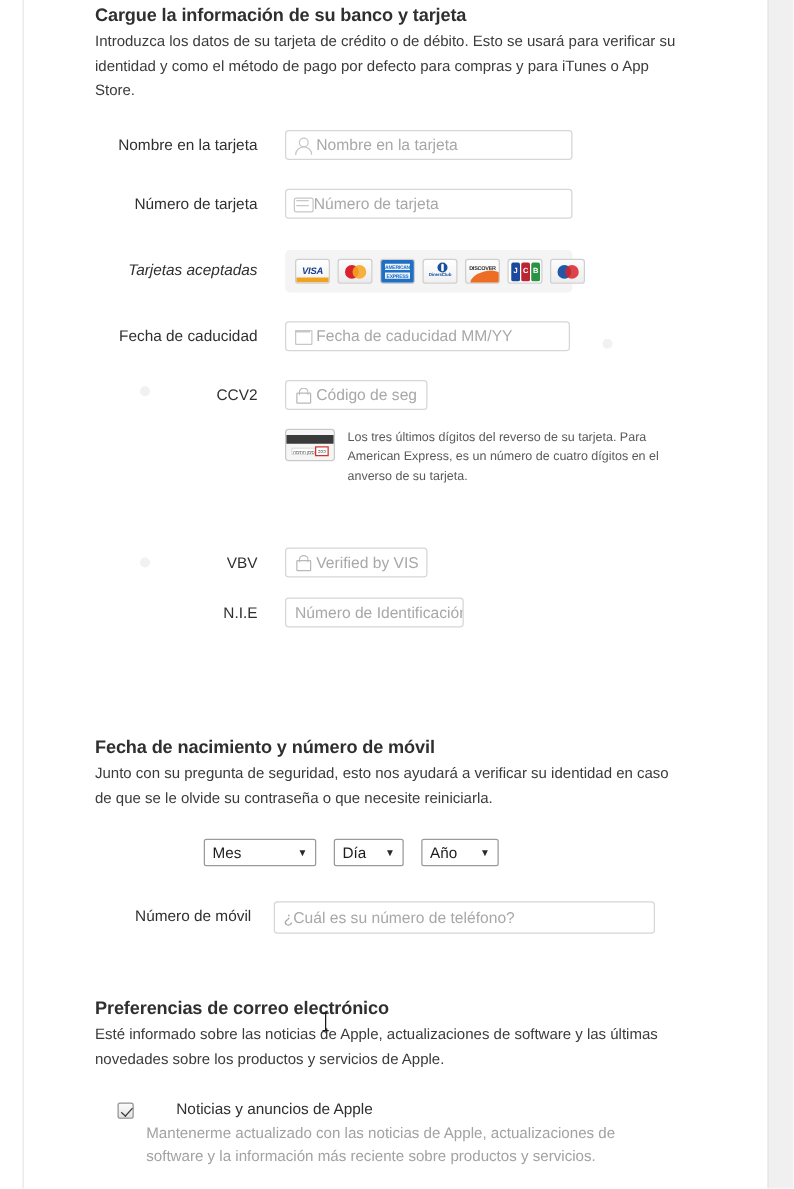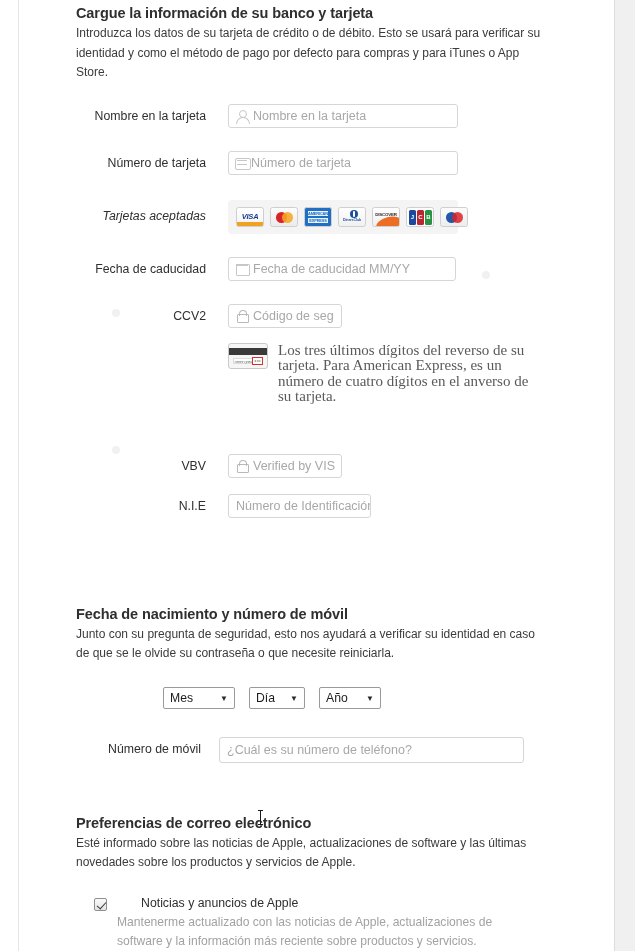--- a/index.html
+++ b/index.html
@@ -268,25 +268,24 @@
     background: #fff; border: 1px solid #ddd;
     font-size: 4px; color: #666; text-align: center; line-height: 5px;
     letter-spacing: -0.3px;
   }
   .ccv-thumb .code {
     position: absolute; right: 4px; top: 13.5px; width: 11px; height: 7.5px;
     border: 1.2px solid #d0342c; background: #fff;
     font-size: 4px; color: #333; text-align: center; line-height: 6px;
   }
   .ccv-text {
-    font-size: 15px;
+    font-size: 10px;
     color: #5a5a5a;
     line-height: 15.5px;
     width: 255px;
-    font-family: Liberation Serif, serif;
   }
 
   
   .sel {
     position: relative;
     display: inline-flex;
     align-items: center;
     height: 22px;
     border: 1px solid #9a9a9a;
     border-radius: 2px;
@@ -294,21 +293,21 @@
     font-size: 12.2px;
     color: #1c1c1c;
     padding: 0 20px 0 6px;
     white-space: nowrap;
   }
   .sel .caret {
     position: absolute; right: 6px; top: 50%;
     transform: translateY(-50%);
     font-size: 8px; color: #2a2a2a;
   }
-  .sel-mes  { width: 72px; }
+  .sel-mes  { width: 90px; }
   .sel-dia  { width: 56px; }
   .sel-anio { width: 62px; }
 
   
   .check-row { display: flex; align-items: flex-end; gap: 24px; }
   .cbox {
     width: 13px; height: 13px; flex: 0 0 13px;
     border: 1px solid #8f8f8f; border-radius: 2px;
     background: linear-gradient(#fbfbfb,#e4e4e4);
     position: relative; margin-top: 2px;

